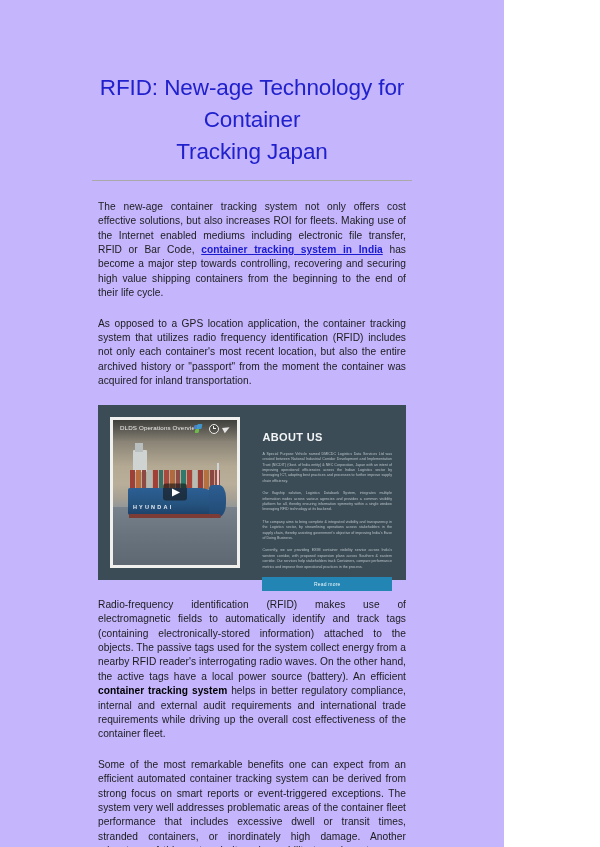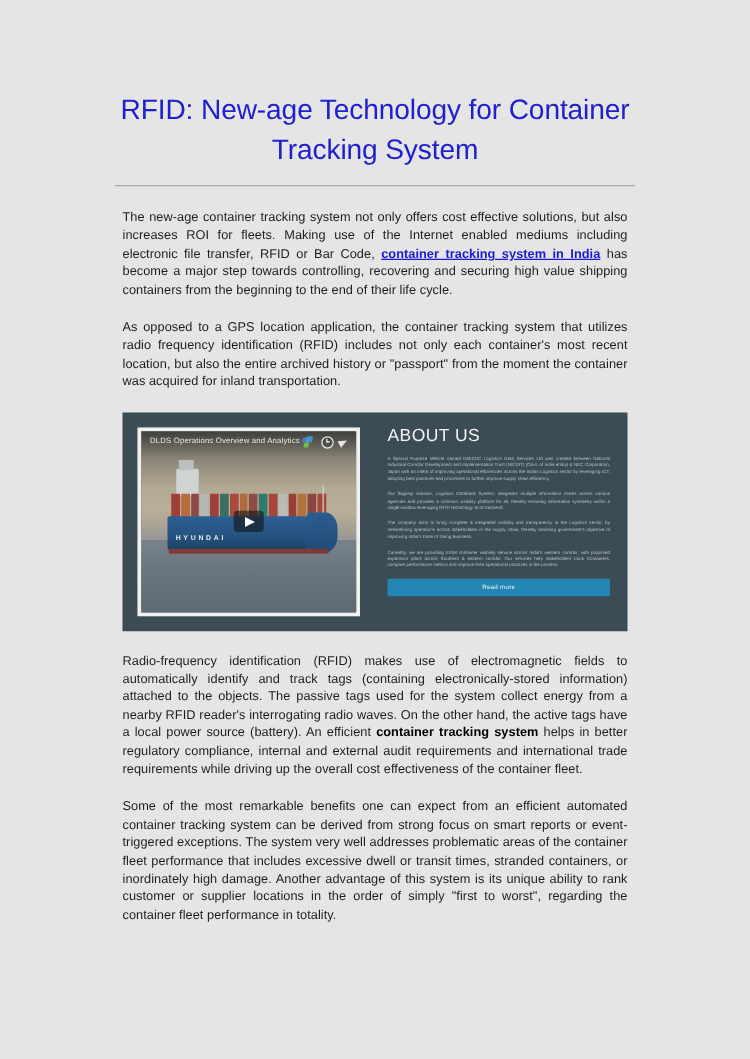--- a/index.html
+++ b/index.html
@@ -9,23 +9,23 @@
   }
   body {
     width: 600px;
     height: 847px;
     font-family: "Liberation Sans", sans-serif;
     color: #1a1a1a;
     overflow: hidden;
   }
   .page {
     position: relative;
-    width: 600px;
+    width: 504px;
     height: 847px;
-    background: #e5e5e5;
+    background: #c4b5fd;
     box-sizing: border-box;
   }
 
   
   .title-block {
     padding: 72px 72px 0 72px;
   }
   .doc-title {
     margin: 0;
     text-align: center;
@@ -265,25 +265,25 @@
   }
 
   
   .about {
     width: 50.5%;
     padding: 10px 14px 10px 12px;
     box-sizing: border-box;
     color: #c9d2d6;
   }
   .about-title {
-    font-size: 14px;
-    font-weight: normal;
+    font-size: 11px;
+    font-weight: bold;
     color: #f2f4f5;
     letter-spacing: 0.35px;
-    margin: 0 0 9px 0;
+    margin: 16px 0 9px 0;
   }
   .about p {
     margin: 0 0 7px 0;
     font-size: 3.6px;
     line-height: 5.4px;
     text-align: justify;
     color: #b7c2c8;
     letter-spacing: 0.02px;
   }
   .read-more {
@@ -303,21 +303,21 @@
   }
 </style>
 </head>
 <body>
 
 <div class="page">
 
   <div class="title-block">
     <h1 class="doc-title">
       <span>RFID: New-age Technology for Container</span><br>
-      <span>Tracking System</span>
+      <span>Tracking Japan</span>
     </h1>
     <div class="title-rule"></div>
   </div>
 
   <div class="content">
 
     <p class="para"><span>The new-age container tracking system not only offers cost effective solutions, but also increases ROI for fleets. Making use of the Internet enabled mediums including electronic file transfer, RFID or Bar Code, </span><a class="link" href="#">container tracking system in India</a><span> has become a major step towards controlling, recovering and securing high value shipping containers from the beginning to the end of their life cycle.</span></p>
 
     <p class="para">As opposed to a GPS location application, the container tracking system that utilizes radio frequency identification (RFID) includes not only each container's most recent location, but also the entire archived history or "passport" from the moment the container was acquired for inland transportation.</p>
 

